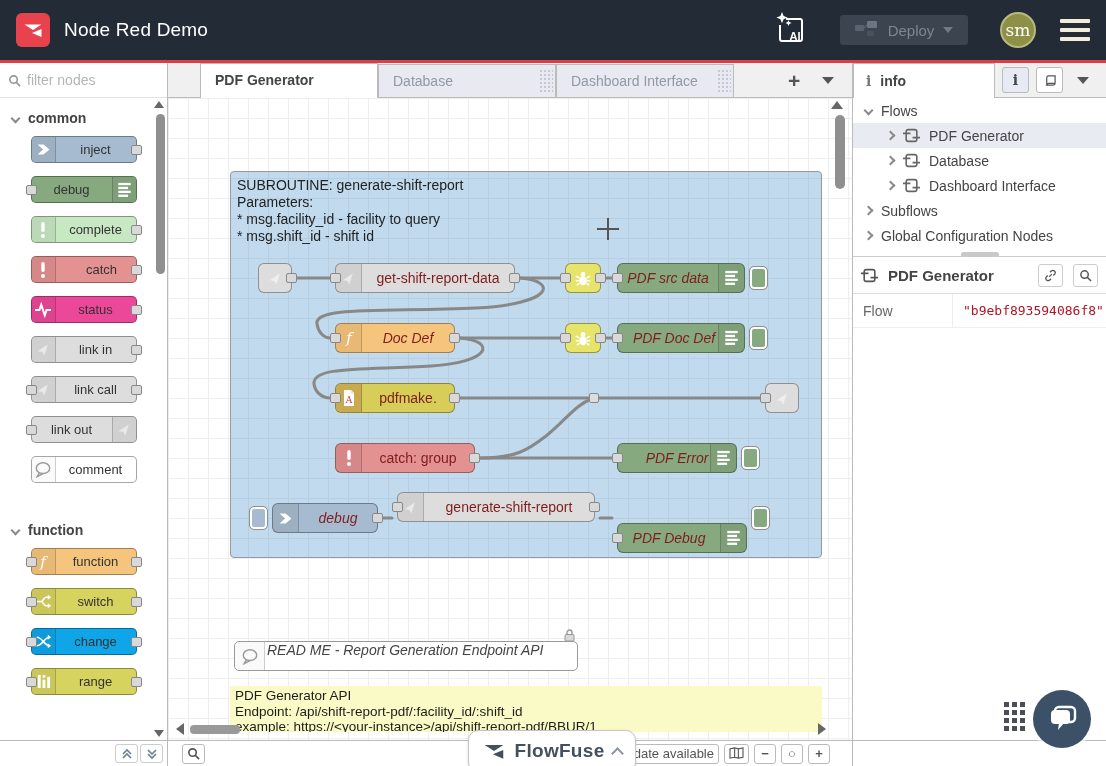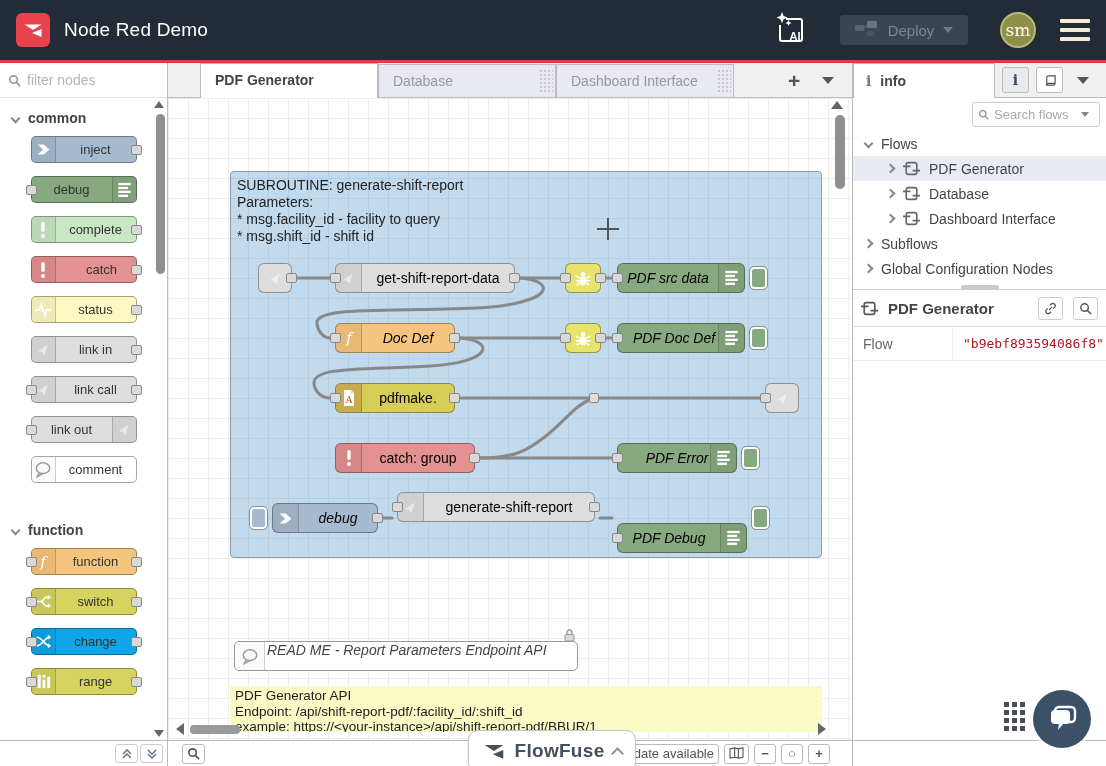--- a/index.html
+++ b/index.html
@@ -44,21 +44,21 @@
   .tab-lead { width:32px; }
   .tab-plus { margin-left:46px; font-size:21px; font-weight:bold; color:#555; padding:0 8px; line-height:32px; cursor:pointer; }
   .tab-caret { width:0; height:0; border-left:6px solid transparent; border-right:6px solid transparent; border-top:7px solid #555; margin:0 0 13px 14px; cursor:pointer; }
 
   .canvas { flex:1; position:relative; overflow:hidden; background:#fff;
       background-image:linear-gradient(#eeeeee 1px, transparent 1px), linear-gradient(90deg,#eeeeee 1px, transparent 1px);
       background-size:20px 20px; }
   .flow-group { position:absolute; background:rgba(69,144,201,.33); border:1px solid #949aa3; border-radius:4px; }
   .group-text { position:absolute; font-size:14px; line-height:17px; color:#222; white-space:pre-line; }
   svg.wires { position:absolute; left:0; top:0; pointer-events:none; }
-  .cnode { position:absolute; height:30px; border:1px solid rgba(0,0,0,.35); border-radius:6px; font-size:14px; color:#000000; cursor:pointer; }
+  .cnode { position:absolute; height:30px; border:1px solid rgba(0,0,0,.35); border-radius:6px; font-size:14px; color:#7f1d1d; cursor:pointer; }
   .cnode .nlabel, .pnode .nlabel { position:absolute; inset:0; display:flex; align-items:center; justify-content:center; overflow:hidden; white-space:nowrap; }
   .istrip { position:absolute; top:0; bottom:0; width:26px; background:rgba(0,0,0,.06); display:flex; align-items:center; justify-content:center; }
   .istrip.left { left:0; border-right:1px solid rgba(0,0,0,.18); border-radius:5px 0 0 5px; }
   .istrip.right { right:0; border-left:1px solid rgba(0,0,0,.18); border-radius:0 5px 5px 0; }
   .pnode .istrip { width:24px; }
   .port { position:absolute; width:11px; height:10px; background:#d9d9d9; border:1px solid #888; border-radius:2px; top:50%; margin-top:-5px; z-index:2; }
   .port.left { left:-6px; } .port.right { right:-6px; }
   .nbutton { position:absolute; width:19px; height:24px; border:1px solid #909090; border-radius:5px; box-shadow:inset 0 0 0 2px #fff; cursor:pointer; }
   .junction { position:absolute; width:10px; height:10px; background:#ddd; border:1px solid #888; border-radius:2px; }
   .comment-node { position:absolute; height:30px; background:#fff; border:1px solid #999; border-radius:5px; color:#444; font-style:italic; font-size:14px; }
@@ -213,21 +213,21 @@
             <span style="display:flex">
               <svg width="14" height="18" viewBox="0 0 14 18">
                 <rect x="5.3" y="1" width="3.4" height="10" rx="1.7" fill="#fff"></rect>
                 <circle cx="7" cy="15" r="2" fill="#fff"></circle>
               </svg>
             </span>
           </span>
           <span class="nlabel" style="padding-left:36px">catch</span>
           <span class="port right"></span>
         </div>
-        <div class="pnode" style="background: #fef9c3;">
+        <div class="pnode" style="background: #ec4899;">
           <span class="istrip left">
             <span style="display:flex">
               <svg width="18" height="16" viewBox="0 0 20 18">
                 <path d="M1 9 L6 9 L8 3 L12 15 L14 9 L19 9" fill="none" stroke="#fff" stroke-width="2.2"></path>
               </svg>
             </span>
           </span>
           <span class="nlabel" style="padding-left:24px">status</span>
           <span class="port right"></span>
         </div>
@@ -567,21 +567,21 @@
           <span class="port left"></span>
         </div>
         <div class="nbutton" style="left:583px;top:408px;background:#87a980"></div>
         <div class="comment-node" style="left:66px;top:543px;width:344px"><span class="istrip left" style="background:rgba(0,0,0,.02);width:30px">
             <span style="display:flex">
               <svg width="18" height="17" viewBox="0 0 20 19">
                 <ellipse cx="10" cy="8" rx="7.5" ry="6" fill="none" stroke="#9a9a9a" stroke-width="1.6"></ellipse>
                 <path d="M6 13 L3.5 17.5 L10 14" fill="none" stroke="#9a9a9a" stroke-width="1.6"></path>
               </svg>
             </span>
-          </span><span class="nlabel" style="padding-left:32px">READ ME - Report Parameters Endpoint API</span></div>
+          </span><span class="nlabel" style="padding-left:32px">READ ME - Report Generation Endpoint API</span></div>
         <svg class="lock" style="left:396px;top:531px" width="11" height="13" viewBox="0 0 11 13">
           <rect x="1" y="5.5" width="9" height="6.5" rx="1" fill="#d9d9d9" stroke="#999"></rect>
           <path d="M3 5.5 V3.5 a2.5 2.5 0 0 1 5 0 V5.5" fill="none" stroke="#999" stroke-width="1.4"></path>
         </svg>
         <div class="info-box" style="left:62px;top:588px;width:592px;height:46px;background:#fafac6">
           <div>PDF Generator API</div>
           <div>Endpoint: /api/shift-report-pdf/:facility_id/:shift_id</div>
           <div>example: https://&lt;your-instance&gt;/api/shift-report-pdf/BBUR/1</div>
         </div>
         <div class="crosshair">
@@ -638,30 +638,20 @@
         <span style="font-family:'DejaVu Serif',serif; font-weight:bold; color:#444;">i</span>
       </div>
       <div class="sb-ibtn">
         <svg width="14" height="13" viewBox="0 0 15 14">
           <path d="M3 12 L11 12 Q13 12 13 10 L13 2 L6 2 Q4 2 4 4 L4 12 M13 10 L6 10 Q4 10 4 12" fill="none" stroke="#555" stroke-width="1.3"></path>
         </svg>
       </div>
       <div class="sb-caret"></div>
     </div>
 
-    <div class="sb-search-row">
-      <div class="sb-search">
-        <svg width="11" height="11" viewBox="0 0 14 14">
-          <circle cx="6" cy="6" r="4" fill="none" stroke="#999" stroke-width="1.8"></circle>
-            <path d="M9 9 L13 13" stroke="#999" stroke-width="1.8"></path>
-        </svg>
-        <input type="text" placeholder="Search flows" style="">
-        <span style="width:0;height:0;border-left:4px solid transparent;border-right:4px solid transparent;border-top:5px solid #888;"></span>
-      </div>
-    </div>
 
     <div id="tree">
         <div class="tree-row" style="padding-left: 12px;">
           <span class="chev down"></span>
           <span style="white-space:nowrap;overflow:hidden">Flows</span>
         </div>
         <div class="tree-row sel" style="padding-left: 34px;">
           <span class="chev "></span>
           <svg width="17" height="15" viewBox="0 0 16 14">
             <rect x="3" y="1.5" width="10" height="11" rx="2" fill="none" stroke="#666" stroke-width="1.5"></rect>

